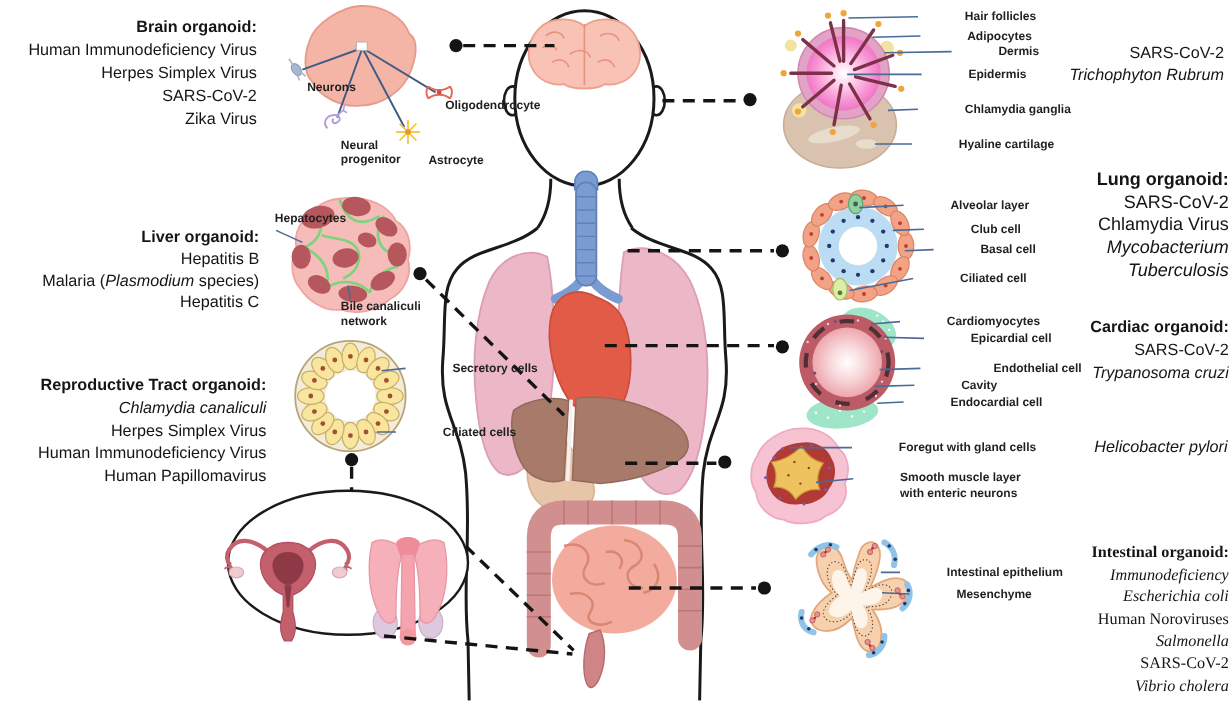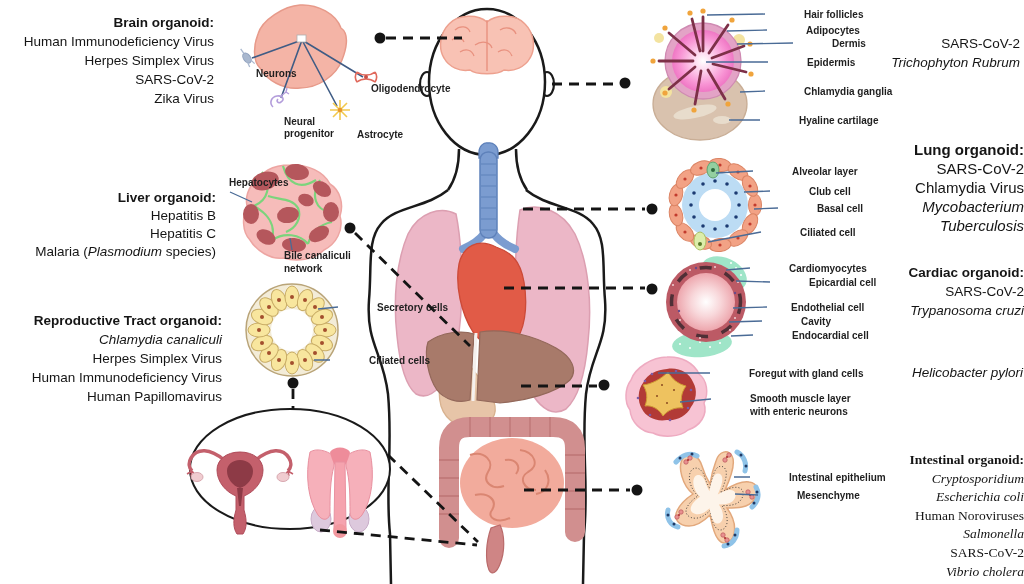--- a/index.html
+++ b/index.html
@@ -390,22 +390,22 @@
   <div class="t">Brain organoid:</div>
   <div>Human Immunodeficiency Virus</div>
   <div>Herpes Simplex Virus</div>
   <div>SARS-CoV-2</div>
   <div>Zika Virus</div>
 </div>
 
 <div class="panel" style="left:0;top:189px;width:216px;line-height:18px">
   <div class="t">Liver organoid:</div>
   <div>Hepatitis B</div>
+  <div><span>Malaria (</span><span class="it">Plasmodium</span><span> species)</span></div>
   <div>Hepatitis C</div>
-  <div><span>Malaria (</span><span class="it">Plasmodium</span><span> species)</span></div>
 </div>
 
 <div class="panel" style="left:0;top:311px;width:222px">
   <div class="t">Reproductive Tract organoid:</div>
   <div class="it">Chlamydia canaliculi</div>
   <div>Herpes Simplex Virus</div>
   <div>Human Immunodeficiency Virus</div>
   <div>Human Papillomavirus</div>
 </div>
 
@@ -426,21 +426,21 @@
   <div>SARS-CoV-2</div>
   <div class="it">Trypanosoma cruzi</div>
 </div>
 
 <div class="panel" style="left:855px;top:363px;width:168px">
   <div class="it">Helicobacter pylori</div>
 </div>
 
 <div class="panel int-panel" style="left:858px;top:451px;width:166px">
   <div class="t">Intestinal organoid:</div>
-  <div class="it">Cryptosporidium</div>
+  <div class="it">Immunodeficiency</div>
   <div class="it">Escherichia coli</div>
   <div>Human Noroviruses</div>
   <div class="it">Salmonella</div>
   <div>SARS-CoV-2</div>
   <div class="it">Vibrio cholera</div>
 </div>
 
 <div class="lbl" style="left:220px;top:68px">Neurons</div>
 <div class="lbl" style="left:335px;top:83px">Oligodendrocyte</div>
 <div class="lbl wrap ctr" style="left:248px;top:116px;width:72px">Neural progenitor</div>
@@ -453,21 +453,21 @@
 <div class="lbl" style="left:768px;top:86px">Chlamydia ganglia</div>
 <div class="lbl" style="left:763px;top:115px">Hyaline cartilage</div>
 
 <div class="lbl" style="left:756px;top:166px">Alveolar layer</div>
 <div class="lbl" style="left:773px;top:186px">Club cell</div>
 <div class="lbl" style="left:781px;top:203px">Basal cell</div>
 <div class="lbl" style="left:764px;top:227px">Ciliated cell</div>
 
 <div class="lbl" style="left:753px;top:263px">Cardiomyocytes</div>
 <div class="lbl" style="left:773px;top:277px">Epicardial cell</div>
-<div class="lbl" style="left:755px;top:302px">Endothelial cell</div>
+<div class="lbl" style="left:792px;top:302px">Endothelial cell</div>
 <div class="lbl" style="left:765px;top:316px">Cavity</div>
 <div class="lbl" style="left:756px;top:330px">Endocardial cell</div>
 
 <div class="lbl" style="left:713px;top:368px">Foregut with gland cells</div>
 <div class="lbl wrap" style="left:714px;top:392px;width:110px;line-height:13px">Smooth muscle layer with enteric neurons</div>
 
 <div class="lbl" style="left:753px;top:472px">Intestinal epithelium</div>
 <div class="lbl" style="left:761px;top:490px">Mesenchyme</div>
 
 <div class="lbl" style="left:193px;top:177px">Hepatocytes</div>

